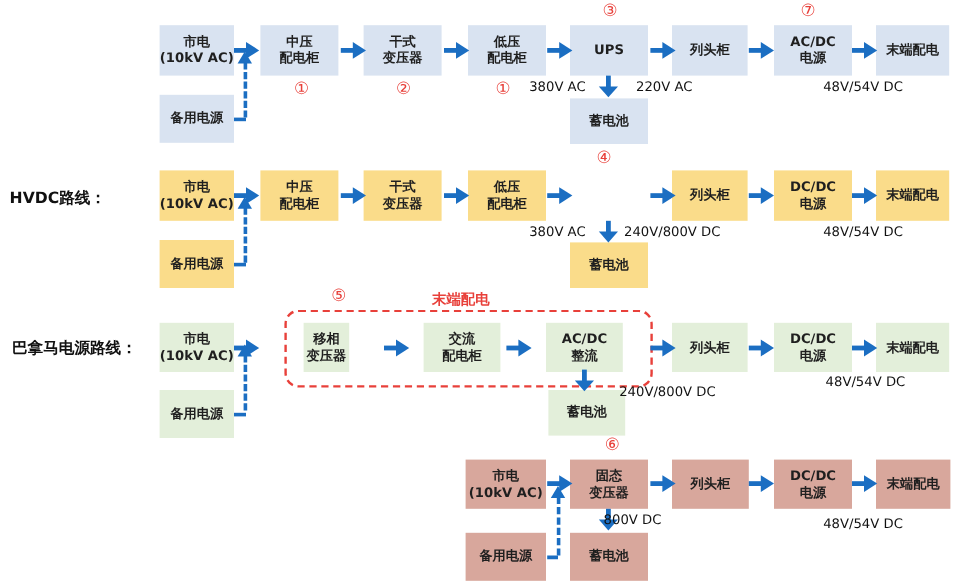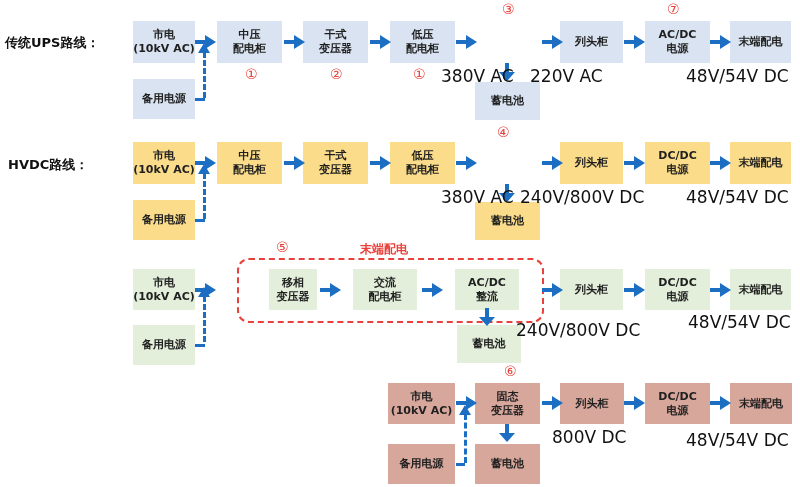--- a/index.html
+++ b/index.html
@@ -6,21 +6,21 @@
   #canvas{position:relative;width:800px;height:487px;background:#ffffff;
           font-family:"DejaVu Sans","Liberation Sans",sans-serif;overflow:hidden}
   .blk{position:absolute;display:flex;align-items:center;justify-content:center;
        text-align:center;font-size:11px;font-weight:700;color:var(--text,#1f1f1f);
        white-space:pre-line;line-height:1.25}
   .c-ups{background:var(--ups-row,#d9e3f1)}
   .c-hvdc{background:var(--hvdc-row,#fadc8a)}
   .c-panama{background:var(--panama-row,#e3efda)}
   .c-sst{background:var(--sst-row,#d8a79c)}
   .row-title{position:absolute;font-size:13px;font-weight:700;color:#111;white-space:nowrap}
-  .volt{position:absolute;font-size:17px;color:#111;white-space:nowrap}
+  .volt{position:absolute;font-size:11px;color:#111;white-space:nowrap}
   .mark{position:absolute;font-size:14px;color:var(--accent-red,#e8403a)}
   .ar{position:absolute;width:21px;height:14px}
   .ar::before{content:"";position:absolute;left:0;top:5px;width:11px;height:4px;background:var(--arrow,#1b6ec2)}
   .ar::after{content:"";position:absolute;left:10px;top:0;width:0;height:0;
              border-left:11px solid var(--arrow,#1b6ec2);border-top:7px solid transparent;border-bottom:7px solid transparent}
   .ad{position:absolute;width:16px;height:18px}
   .ad::before{content:"";position:absolute;left:6px;top:0;width:4px;height:10px;background:var(--arrow,#1b6ec2)}
   .ad::after{content:"";position:absolute;left:0;top:9px;width:0;height:0;
              border-top:9px solid var(--arrow,#1b6ec2);border-left:8px solid transparent;border-right:8px solid transparent}
   .dv{position:absolute;width:0;border-left:3px dashed var(--arrow,#1b6ec2)}
@@ -28,31 +28,31 @@
   .tu{position:absolute;width:0;height:0;border-left:6px solid transparent;border-right:6px solid transparent;
       border-bottom:10px solid var(--arrow,#1b6ec2)}
   .redbox{position:absolute;border:2px dashed var(--accent-red,#e8403a);border-radius:12px}
   .grouplabel{position:absolute;font-size:12px;font-weight:700;color:var(--accent-red,#e8403a);white-space:nowrap}
 </style>
 </head>
 <body>
 
 <div id="canvas">
 
-  <div class="row-title" style="left:5px;top:34px">传统UPS路线：</div>
 
   <div class="blk c-ups" style="left:133px;top:21px;width:62px;height:42px">市电
 (10kV AC)</div>
   <div class="blk c-ups" style="left:133px;top:79px;width:62px;height:40px">备用电源</div>
   <div class="blk c-ups" style="left:217px;top:21px;width:65px;height:42px">中压
 配电柜</div>
   <div class="blk c-ups" style="left:303px;top:21px;width:65px;height:42px">干式
 变压器</div>
   <div class="blk c-ups" style="left:390px;top:21px;width:65px;height:42px">低压
 配电柜</div>
+  <div class="blk c-ups" style="left:475px;top:21px;width:65px;height:42px">UPS</div>
   <div class="blk c-ups" style="left:475px;top:82px;width:65px;height:38px">蓄电池</div>
   <div class="blk c-ups" style="left:560px;top:21px;width:63px;height:42px">列头柜</div>
   <div class="blk c-ups" style="left:645px;top:21px;width:65px;height:42px">AC/DC
 电源</div>
   <div class="blk c-ups" style="left:730px;top:21px;width:61px;height:42px">末端配电</div>
 
   <div class="ar" style="left:195px;top:35px"></div>
   <div class="ar" style="left:284px;top:35px"></div>
   <div class="ar" style="left:370px;top:35px"></div>
   <div class="ar" style="left:456px;top:35px"></div>
@@ -104,29 +104,30 @@
   <div class="dh" style="left:195px;top:219px;width:10px"></div>
   <div class="dv" style="left:203px;top:173px;height:46px"></div>
   <div class="tu" style="left:198px;top:164px"></div>
 
   <div class="mark" style="left:497px;top:124px">④</div>
 
   <div class="volt" style="left:441px;top:187px">380V AC</div>
   <div class="volt" style="left:520px;top:187px">240V/800V DC</div>
   <div class="volt" style="left:686px;top:187px">48V/54V DC</div>
 
+  <div class="row-title" style="left:10px;top:281px">巴拿马电源路线：</div>
 
   <div class="redbox" style="left:237px;top:258px;width:303px;height:61px"></div>
   <div class="mark" style="left:276px;top:239px">⑤</div>
   <div class="grouplabel" style="left:360px;top:241px">末端配电</div>
 
   <div class="blk c-panama" style="left:133px;top:269px;width:62px;height:41px">市电
 (10kV AC)</div>
   <div class="blk c-panama" style="left:133px;top:325px;width:62px;height:40px">备用电源</div>
-  <div class="blk c-panama" style="left:269px;top:269px;width:48px;height:41px">移相
+  <div class="blk c-panama" style="left:253px;top:269px;width:38px;height:41px">移相
 变压器</div>
   <div class="blk c-panama" style="left:353px;top:269px;width:64px;height:41px">交流
 配电柜</div>
   <div class="blk c-panama" style="left:455px;top:269px;width:64px;height:41px">AC/DC
 整流</div>
   <div class="blk c-panama" style="left:457px;top:325px;width:64px;height:38px">蓄电池</div>
   <div class="blk c-panama" style="left:560px;top:269px;width:63px;height:41px">列头柜</div>
   <div class="blk c-panama" style="left:645px;top:269px;width:65px;height:41px">DC/DC
 电源</div>
   <div class="blk c-panama" style="left:730px;top:269px;width:61px;height:41px">末端配电</div>
@@ -163,16 +164,16 @@
   <div class="ar" style="left:624px;top:396px"></div>
   <div class="ar" style="left:710px;top:396px"></div>
   <div class="ad" style="left:499px;top:424px"></div>
 
   <div class="dh" style="left:456px;top:463px;width:9px"></div>
   <div class="dv" style="left:464px;top:414px;height:49px"></div>
   <div class="tu" style="left:459px;top:405px"></div>
 
   <div class="mark" style="left:504px;top:363px">⑥</div>
 
-  <div class="volt" style="left:552px;top:427px">800V DC</div>
+  <div class="volt" style="left:503px;top:427px">800V DC</div>
   <div class="volt" style="left:686px;top:430px">48V/54V DC</div>
 
 </div>
 
 </body></html>

